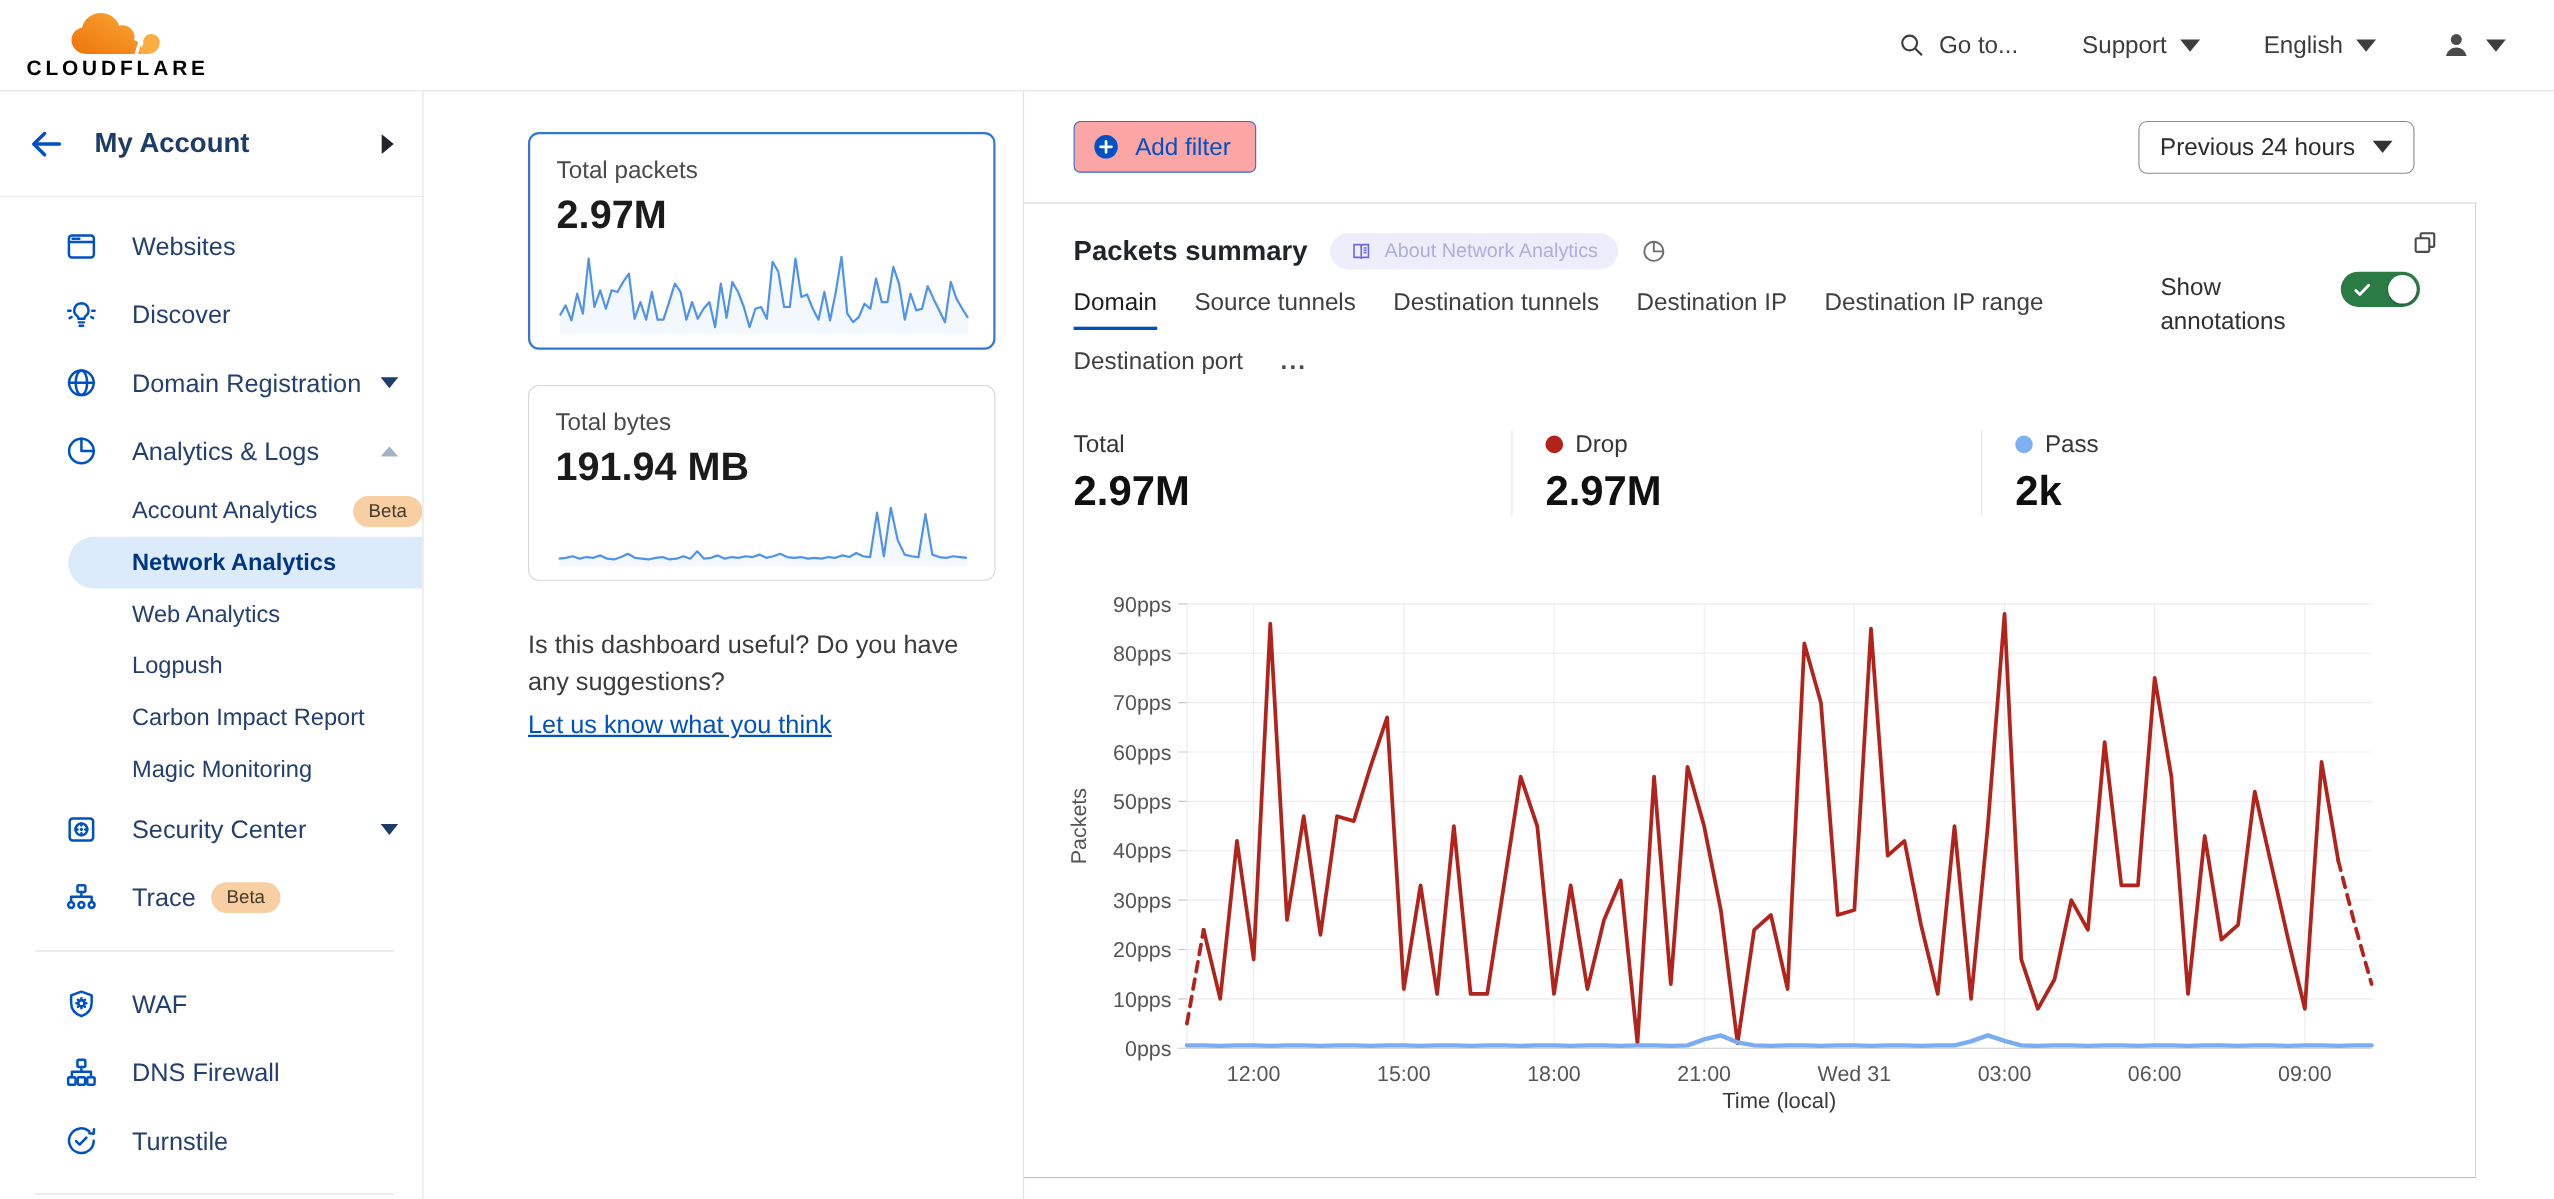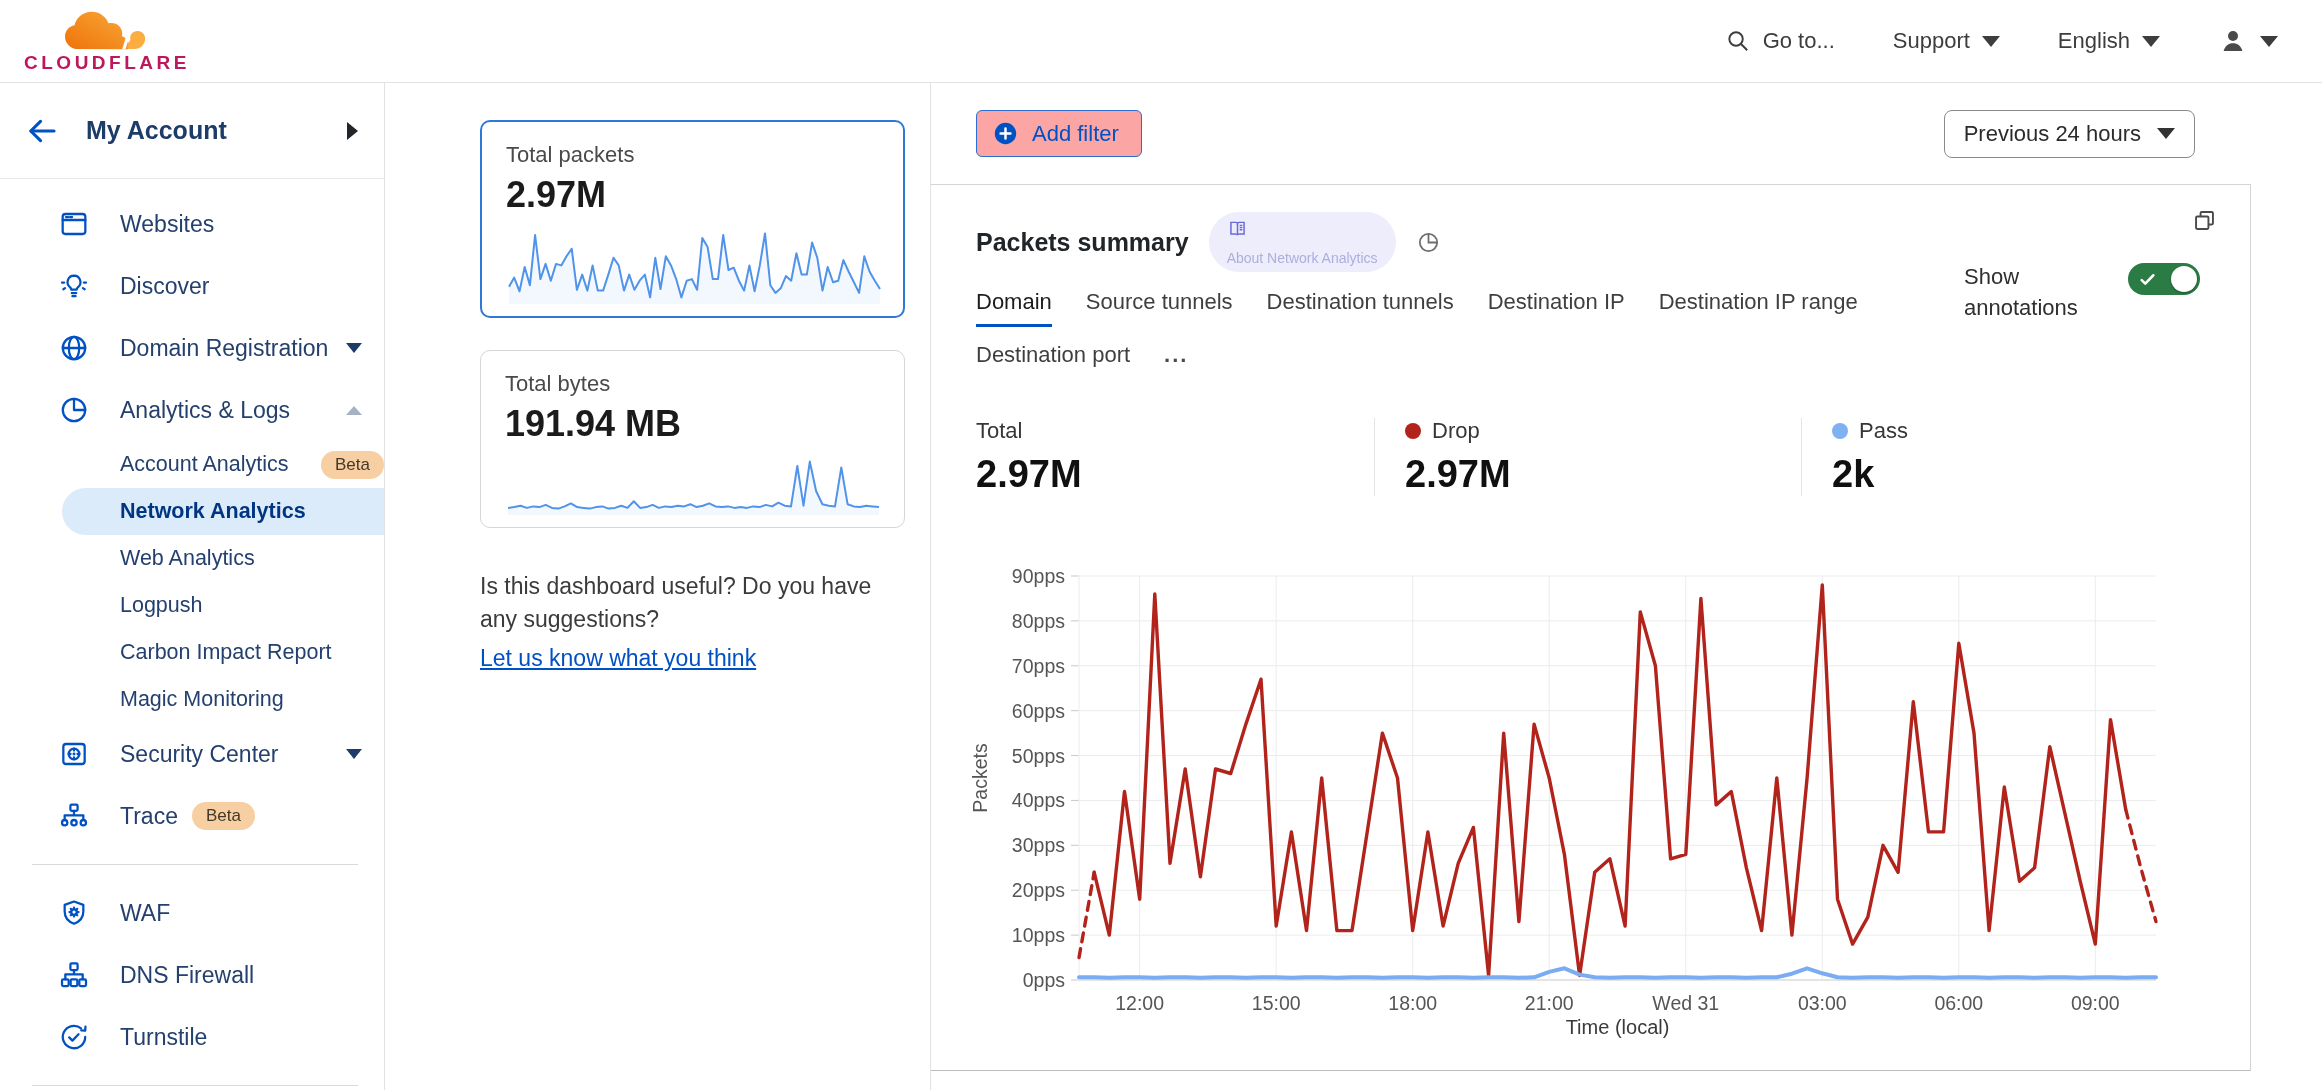--- a/index.html
+++ b/index.html
@@ -6,21 +6,21 @@
   html,body { width:2322px; height:1090px; background:#fff; overflow:hidden;
               font-family:"Liberation Sans", sans-serif; color:#222; }
 
   
   .topbar { position:absolute; left:0; top:0; width:2322px; height:83px;
             background:#fff; border-bottom:1px solid #e2e2e2;
             display:flex; align-items:center; justify-content:space-between;
             padding:0 44px 0 22px; z-index:5; }
   .logo { display:flex; flex-direction:column; align-items:center; width:170px; }
   .logo svg { width:116px; height:42px; display:block; }
-  .logo-text { font-size:19px; font-weight:bold; letter-spacing:3.5px; color:#be185d; margin-top:1px; }
+  .logo-text { font-size:19px; font-weight:bold; letter-spacing:3.5px; color:#000000; margin-top:1px; }
   .topnav { display:flex; align-items:center; gap:58px; font-size:22px; color:#3d3d3d; }
   .nav-item { display:flex; align-items:center; gap:12px; cursor:pointer; }
   .caret-dn { width:0; height:0; border-left:9px solid transparent; border-right:9px solid transparent;
               border-top:11px solid #3d3d3d; display:inline-block; }
 
   
   .sidebar { position:absolute; left:0; top:83px; width:385px; height:1007px;
              border-right:1px solid #e2e2e2; background:#fff; overflow:hidden; }
   .acct-row { height:96px; border-bottom:1px solid #e8e8e8; display:flex; align-items:center; padding:0 26px 0 24px; }
   .acct-row .back { width:36px; height:36px; }
@@ -73,33 +73,33 @@
                color:#2b2b2b; font-size:22px; font-family:inherit; padding:10px 19px; border-radius:8px;
                cursor:pointer; }
   .caret-sm { width:0; height:0; border-left:9px solid transparent; border-right:9px solid transparent;
               border-top:11px solid #333; }
 
   .panel-card { position:relative; width:1320px; height:887px;
                 border-top:1px solid #d4d4d4; border-right:1px solid #d4d4d4;
                 border-bottom:1px solid #bdbdbd; background:#fff; }
   .panel-head { display:flex; align-items:center; gap:20px; padding:27px 0 0 45px; }
   .panel-title { font-size:25px; font-weight:bold; color:#20252a; }
-  .about-badge { display:flex; align-items:flex-start; gap:11px; background:#ededfb; color:#aeaede;
-                 font-size:14px; padding:6px 18px; border-radius:999px; cursor:pointer;flex-direction:column; }
+  .about-badge { display:flex; align-items:center; gap:11px; background:#ededfb; color:#aeaede;
+                 font-size:18px; padding:6px 18px; border-radius:999px; cursor:pointer; }
   .about-badge svg { width:21px; height:21px; color:#6b6bd8; }
   .pie-ic { width:25px; height:25px; color:#6e6e6e; cursor:pointer; }
   .expand-ic { position:absolute; top:22px; right:32px; width:27px; height:27px; color:#4a4a4a; cursor:pointer; }
 
   .tabs-wrap { width:1045px; padding:17px 0 0 45px; }
   .tabs { display:flex; flex-wrap:wrap; column-gap:34px; row-gap:15px; font-size:22px; color:#3f3f3f; }
   .tab { padding-bottom:9px; border-bottom:3px solid transparent; cursor:pointer; white-space:nowrap; }
   .tab.active { color:#1d1d1d; border-bottom-color:#0051c3; }
   .tab.more { font-weight:bold; letter-spacing:2px; color:#4a4a4a; }
 
-  .annot { position:absolute; top:76px; right:50px; display:flex; gap:42px; }
+  .annot { position:absolute; top:60px; right:50px; display:flex; gap:42px; }
   .annot-label { font-size:22px; color:#2f2f2f; line-height:1.42; width:122px; }
   .toggle { position:relative; width:72px; height:32px; border-radius:999px; background:#2a7b44;
             cursor:pointer; flex:0 0 auto; margin-top:2px; }
   .toggle svg.check { position:absolute; left:11px; top:8px; width:17px; height:17px; }
   .toggle .knob { position:absolute; right:3px; top:3px; width:26px; height:26px; border-radius:50%;
                   background:#fff; box-shadow:0 1px 2px rgba(0,0,0,.35); }
 
   .stats { display:flex; margin-top:38px; }
   .stat-col { padding-left:45px; }
   .stat-col:nth-child(1) { flex:0 0 443px; }

